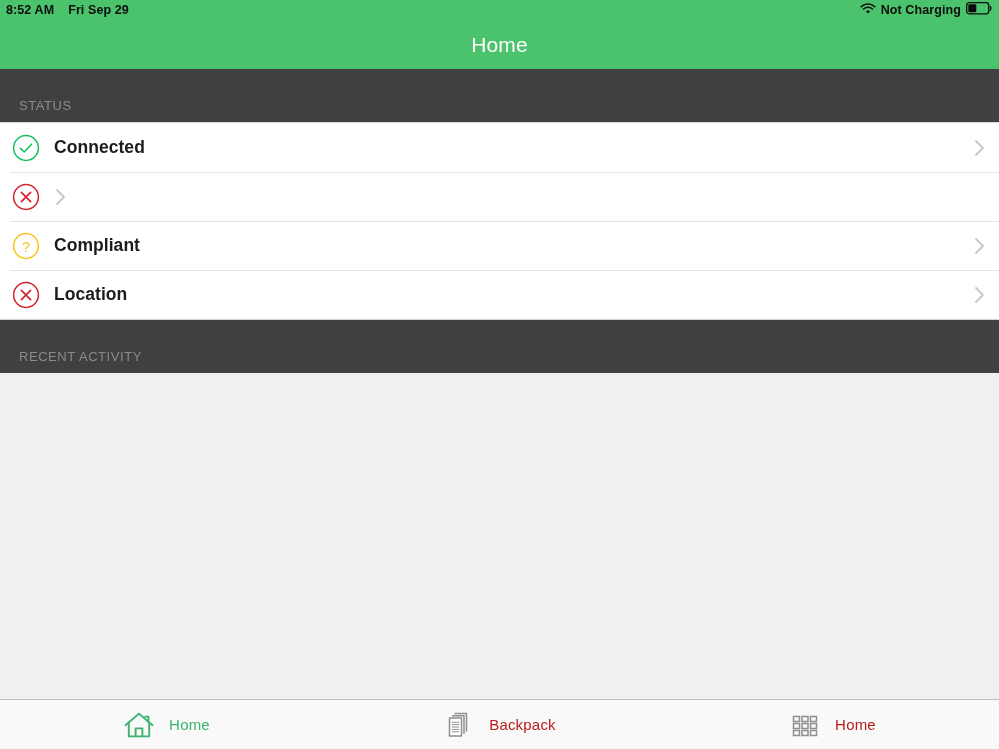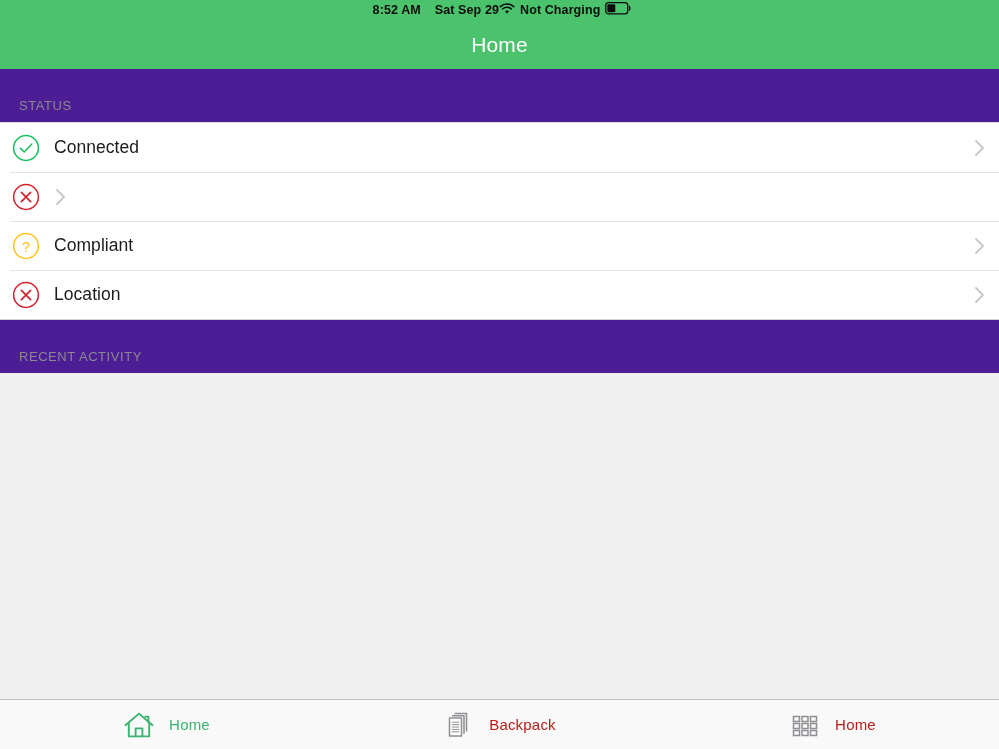--- a/index.html
+++ b/index.html
@@ -22,22 +22,22 @@
     flex-direction: column;
     background: #f0f0f0;
   }
 
   
   .statusbar {
     height: 20px;
     background: #4bc26c;
     display: flex;
     align-items: center;
-    justify-content: center;
-    padding: 0 7px 0 12px;
+    justify-content: space-between;
+    padding: 0 7px 0 6px;
     flex: 0 0 auto;
     font-size: 12.5px;
     font-weight: bold;
     color: #0d0d0d;
     letter-spacing: 0.1px;
   }
   .sb-left { display: flex; align-items: center; gap: 14px; }
   .sb-right { display: flex; align-items: center; gap: 5px; }
   .sb-time { font-weight: bold; }
   .sb-date { font-weight: bold; }
@@ -69,21 +69,21 @@
     overflow: hidden;
     display: flex;
     flex-direction: column;
   }
 
   .section-header {
     height: 53px;
     display: flex;
     align-items: flex-end;
     padding: 0 0 9px 19px;
-    background: #4c1d95;
+    background: #404040;
     flex: 0 0 auto;
   }
   .section-header-text {
     font-size: 13px;
     color: #8a8a8f;
     letter-spacing: 0.55px;
     font-weight: 400;
   }
 
   .list {
@@ -116,21 +116,21 @@
     flex: 0 0 auto;
     display: flex;
     align-items: center;
     justify-content: center;
     margin-right: 14px;
   }
   .row-label {
     flex: 1 1 auto;
     font-size: 17.5px;
     color: #1c1c1c;
-    font-weight: 400;
+    font-weight: 700;
     letter-spacing: 0.05px;
   }
   .chevron {
     flex: 0 0 auto;
     width: 12px;
     height: 20px;
     display: flex;
     align-items: center;
     justify-content: center;
   }
@@ -172,21 +172,21 @@
   .tab .tab-label { color: #b91c1c; }
 </style>
 </head>
 <body>
 
 <div class="app">
 
   <div class="statusbar">
     <div class="sb-left">
       <span class="sb-time">8:52 AM</span>
-      <span class="sb-date">Sat Sep 29</span>
+      <span class="sb-date">Fri Sep 29</span>
     </div>
     <div class="sb-right">
       <span class="wifi-icon">
         <svg width="16" height="12" viewBox="0 0 16 12">
           <path d="M8 10.6 L5.9 8.2 A3.4 3.4 0 0 1 10.1 8.2 Z" fill="#0d0d0d"></path>
           <path d="M3.6 6.0 A6.6 6.6 0 0 1 12.4 6.0" stroke="#0d0d0d" stroke-width="1.6" fill="none" stroke-linecap="round"></path>
           <path d="M1.3 3.6 A10 10 0 0 1 14.7 3.6" stroke="#0d0d0d" stroke-width="1.6" fill="none" stroke-linecap="round"></path>
         </svg>
       </span>
       <span class="sb-label">Not Charging</span>

